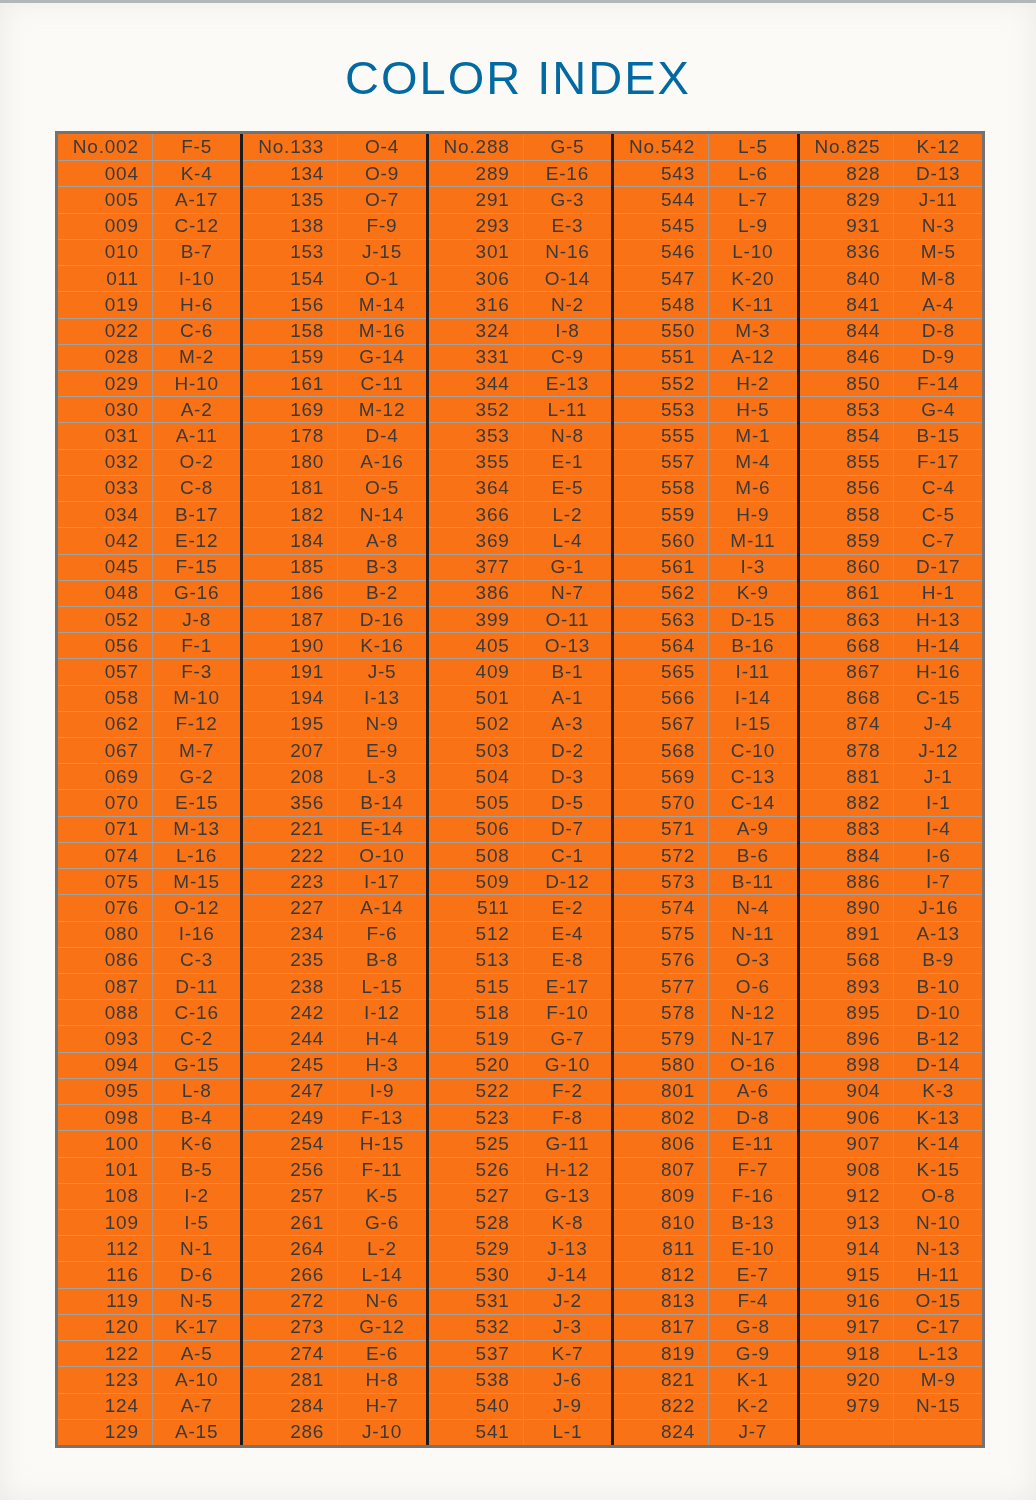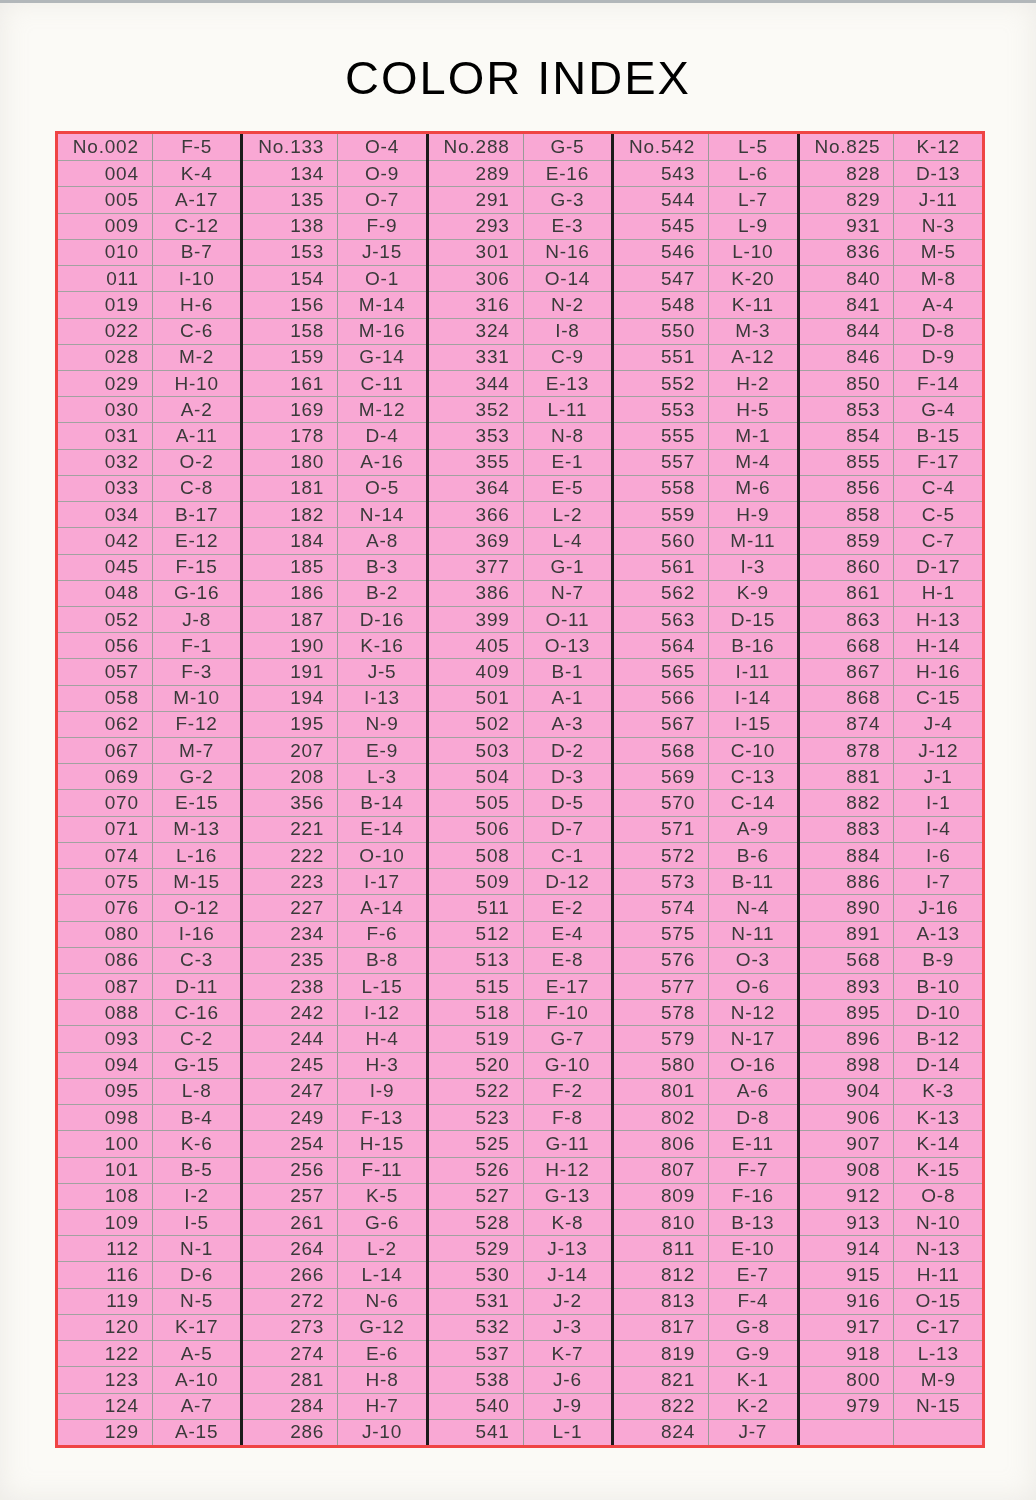--- a/index.html
+++ b/index.html
@@ -17,31 +17,31 @@
   .page{
     position:absolute;inset:0;
     box-shadow:inset 0 0 28px rgba(190,188,180,0.25);
   }
   .title{
     position:absolute;top:50px;left:0;width:100%;
     text-align:center;
     font-size:47px;
     font-weight:400;
     letter-spacing:2px;
-    color:#000000;
+    color:#0369a1;
     margin:0;
   }
   .color-table{
     position:absolute;
     left:55px;top:131px;
     width:930px;height:1317px;
-    border:3px solid #ef4444;
+    border:3px solid #737373;
     box-sizing:border-box;
     display:flex;
-    background:#f9a8d4;
+    background:#f97316;
   }
   .group{
     flex:1 1 0;
     display:grid;
     grid-template-columns:52% 48%;
     grid-auto-rows:26.22px;
     box-sizing:border-box;
   }
   .group.sep{border-left:3px solid #1b1b1b;}
   .cell{
@@ -571,21 +571,21 @@
         <div class="cell no bt">914</div>
         <div class="cell code bt">N-13</div>
         <div class="cell no bt">915</div>
         <div class="cell code bt">H-11</div>
         <div class="cell no bt">916</div>
         <div class="cell code bt">O-15</div>
         <div class="cell no bt">917</div>
         <div class="cell code bt">C-17</div>
         <div class="cell no bt">918</div>
         <div class="cell code bt">L-13</div>
-        <div class="cell no bt">800</div>
+        <div class="cell no bt">920</div>
         <div class="cell code bt">M-9</div>
         <div class="cell no bt">979</div>
         <div class="cell code bt">N-15</div>
         <div class="cell no bt"></div>
         <div class="cell code bt"></div>
       </div>
     </div>
 </div>
 
 </body></html>

